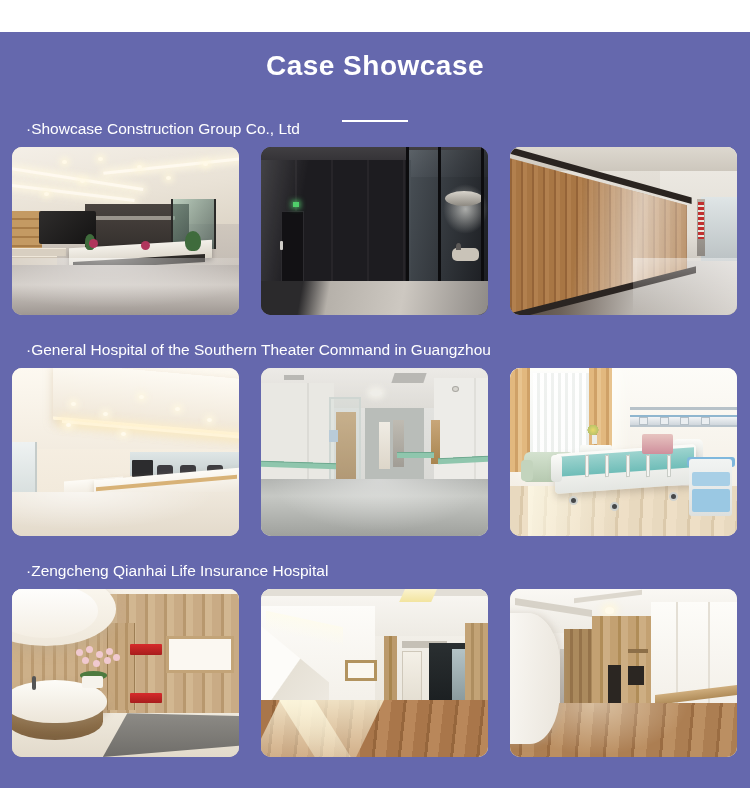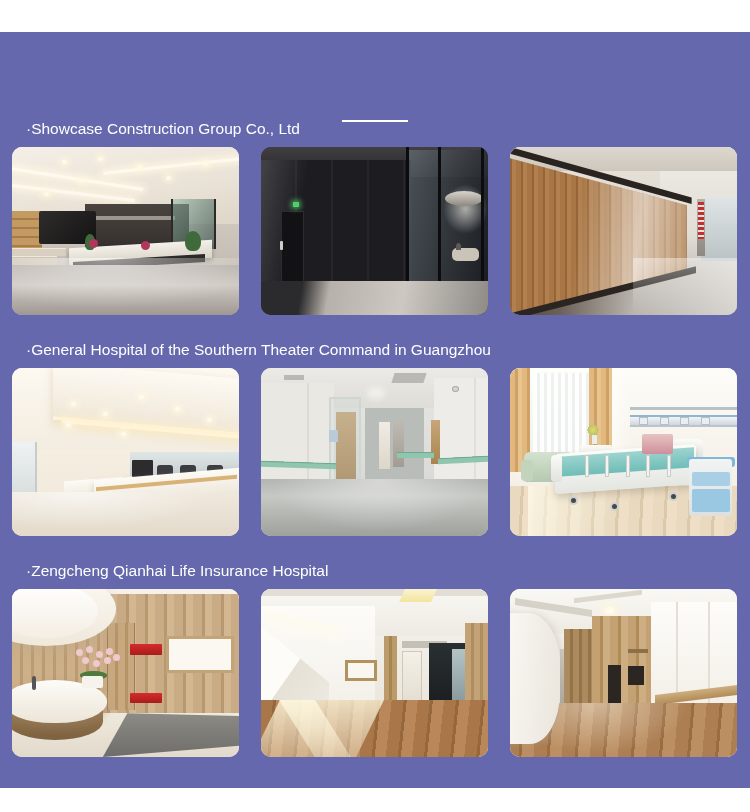--- a/index.html
+++ b/index.html
@@ -701,20 +701,23 @@
     position:absolute; left:10%; bottom:0; width:70%; height:32%;
     background:radial-gradient(ellipse at 40% 0%,rgba(255,252,238,.45),rgba(255,252,238,0) 68%);
   }
 </style>
 </head>
 <body>
 
 <div id="page">
   <div id="panel">
 
+    <div id="title-wrap">
+      <div id="title">Case Showcase</div>
+    </div>
     <div id="title-rule"></div>
 
     <div class="section s0">
       <div class="sec-title">·Showcase Construction Group Co., Ltd</div>
       <div class="row">
 
         <div class="thumb c0">
           <div class="scene sc-lobby">
             <div class="ceil"></div>
             <div class="cove cv1"></div>

